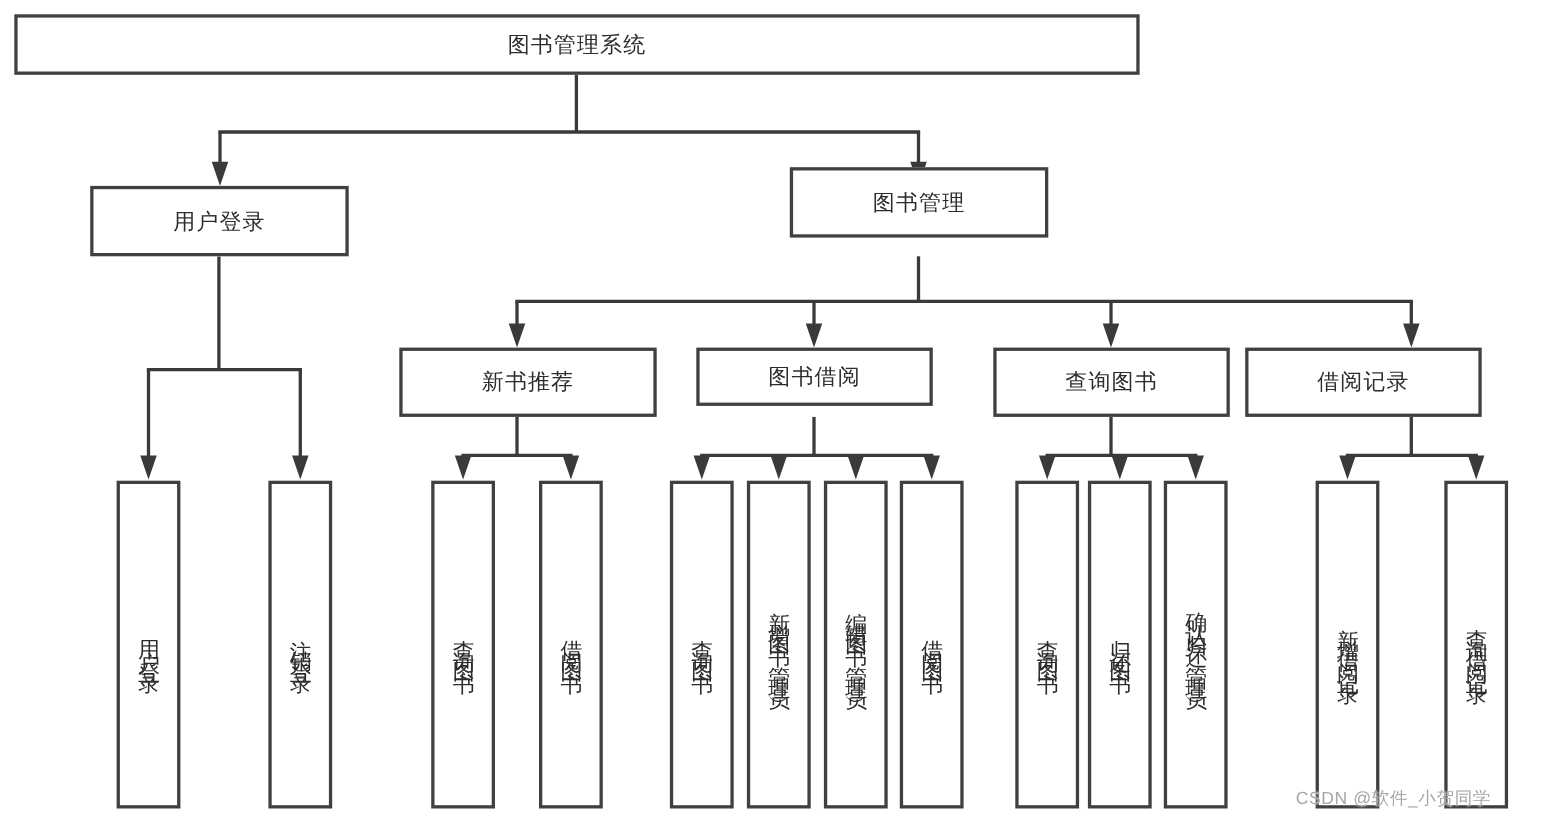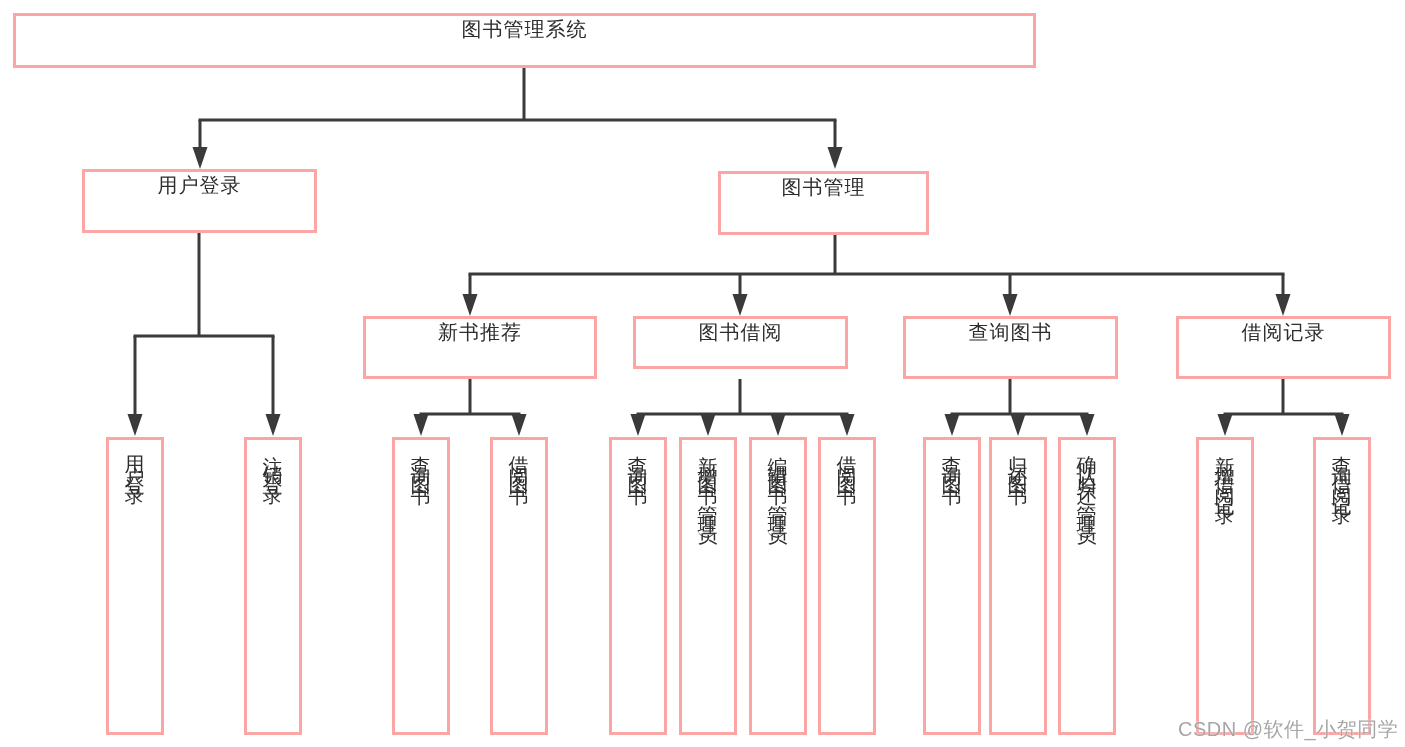--- a/index.html
+++ b/index.html
@@ -3,29 +3,29 @@
 <meta charset="utf-8">
 <style>
   html,body{margin:0;padding:0;background:#ffffff;}
   .stage{
     position:relative;width:1405px;height:747px;background:#ffffff;overflow:hidden;
     font-family:"Liberation Sans","DejaVu Sans",sans-serif;
   }
   #connectors{position:absolute;left:0;top:0;width:1405px;height:747px;}
   .box{
     position:absolute;box-sizing:border-box;background:#ffffff;
-    border:3px solid #fca5a5;display:flex;justify-content:center;
+    border:3px solid #404040;display:flex;align-items:center;justify-content:center;
     color:#2d2d2d;font-size:20px;letter-spacing:1px;white-space:nowrap;
   }
   .leaf span{
     writing-mode:vertical-rl;text-orientation:mixed;
     letter-spacing:10px;line-height:1;white-space:normal;
   }
   .watermark{
-    position:absolute;left:1178px;top:716px;font-size:20px;letter-spacing:0.5px;
+    position:absolute;left:1178px;top:716px;font-size:16px;letter-spacing:0.5px;
     color:#a6a6a6;text-shadow:0 0 2px #ffffff;white-space:nowrap;
   }
 </style>
 </head>
 <body>
 
 <div class="stage">
 
   <svg id="connectors" viewBox="0 0 1405 747" xmlns="http://www.w3.org/2000/svg">
       <line x1="524" y1="68" x2="524" y2="120" stroke="#3a3a3a" stroke-width="3"></line>
@@ -82,34 +82,34 @@
       <polygon points="1334.5,414 1349.5,414 1342,436" fill="#3a3a3a"></polygon>
     </svg>
 
   <div class="box" style="left:13px;top:13px;width:1023px;height:55px">
     <span>图书管理系统</span>
   </div>
 
   <div class="box" style="left:82px;top:169px;width:235px;height:64px">
     <span>用户登录</span>
   </div>
-  <div class="box" style="left:718px;top:171px;width:211px;height:64px">
+  <div class="box" style="left:718px;top:152px;width:235px;height:64px">
     <span>图书管理</span>
   </div>
 
   <div class="box" style="left:363px;top:316px;width:234px;height:63px">
     <span>新书推荐</span>
   </div>
   <div class="box" style="left:633px;top:316px;width:215px;height:53px">
     <span>图书借阅</span>
   </div>
   <div class="box" style="left:903px;top:316px;width:215px;height:63px">
     <span>查询图书</span>
   </div>
-  <div class="box" style="left:1176px;top:316px;width:215px;height:63px">
+  <div class="box" style="left:1132px;top:316px;width:215px;height:63px">
     <span>借阅记录</span>
   </div>
 
   <div class="box leaf" style="left:106px;top:437px;width:58px;height:298px">
     <span>用户登录</span>
   </div>
   <div class="box leaf" style="left:244px;top:437px;width:58px;height:298px">
     <span>注销登录</span>
   </div>
 

